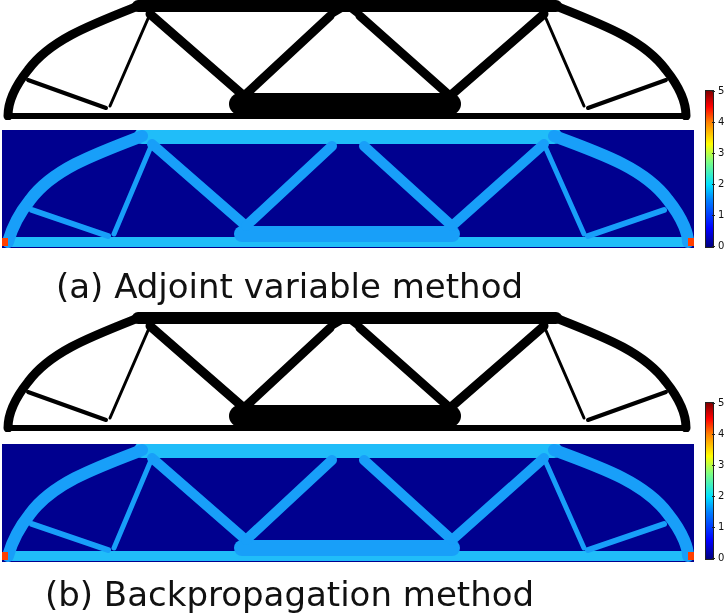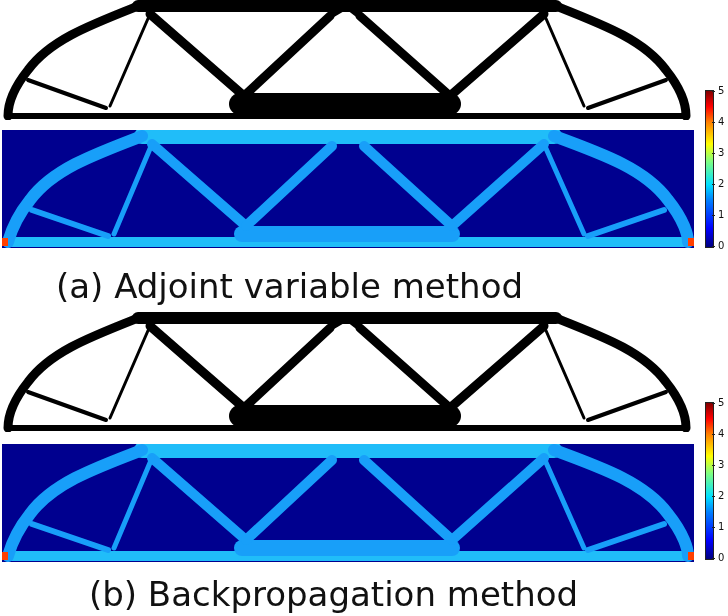--- a/index.html
+++ b/index.html
@@ -105,14 +105,14 @@
     <rect x="0" y="108" width="6" height="8" fill="#ff4000"></rect>
     <rect x="686" y="108" width="6" height="8" fill="#ff4000"></rect>
   </svg>
   <div class="cbar" style="top:92px;height:156px;"></div>
   <div class="tick" style="top:88px;"><span>5</span></div>
   <div class="tick" style="top:119px;"><span>4</span></div>
   <div class="tick" style="top:150px;"><span>3</span></div>
   <div class="tick" style="top:181px;"><span>2</span></div>
   <div class="tick" style="top:212px;"><span>1</span></div>
   <div class="tick" style="top:243px;"><span>0</span></div>
-  <div class="caption" style="top:264px;margin-left:44px;">(b) Backpropagation method</div>
+  <div class="caption" style="top:264px;">(b) Backpropagation method</div>
 </div>
 
 </body></html>

